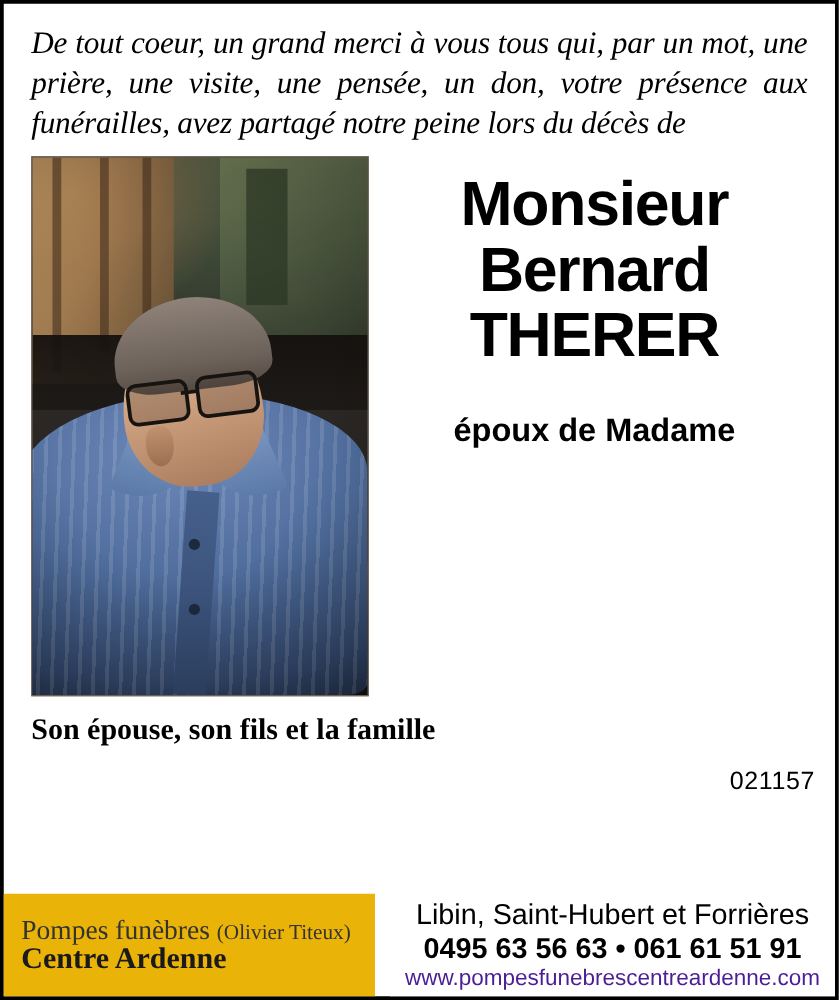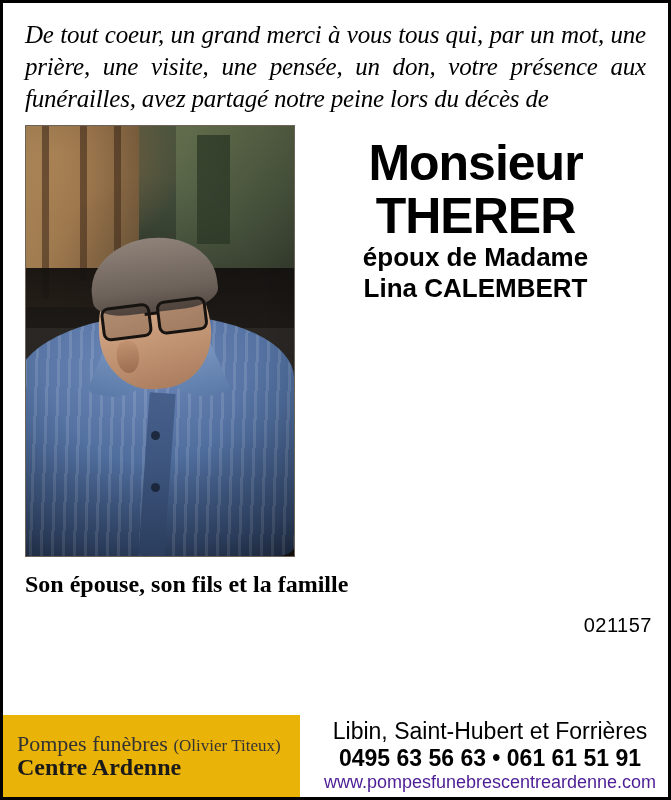--- a/index.html
+++ b/index.html
@@ -194,20 +194,21 @@
   .deceased {
     font-family: "Liberation Sans", sans-serif;
     font-weight: bold;
     font-size: 50px;
     line-height: 1.05;
     letter-spacing: -1px;
   }
   .deceased .line2 { display: block; }
   .deceased .line3 { display: block; }
   .spouse {
+    margin-top: 34px;
     font-family: "Liberation Sans", sans-serif;
     font-weight: bold;
     font-size: 26px;
     line-height: 1.18;
   }
 
   
   .family {
     padding: 14px 22px 0 22px;
     font-family: "Liberation Serif", serif;
@@ -323,25 +324,25 @@
           <div class="bridge"></div>
           <div class="lens r"></div>
         </div>
         <div class="shadow-vig"></div>
       </div>
     </div>
 
     <div class="names">
       <div class="deceased">
         <span class="line1">Monsieur</span>
+        <span class="line2">Bernard</span>
         <span class="line3">THERER</span>
       </div>
       <div class="spouse">
         <div>époux de Madame</div>
-        <div>Lina CALEMBERT</div>
       </div>
     </div>
 
   </div>
 
   <div class="family">Son épouse, son fils et la famille</div>
 
   <div class="refnum">021157</div>
 
   <div class="footer">

